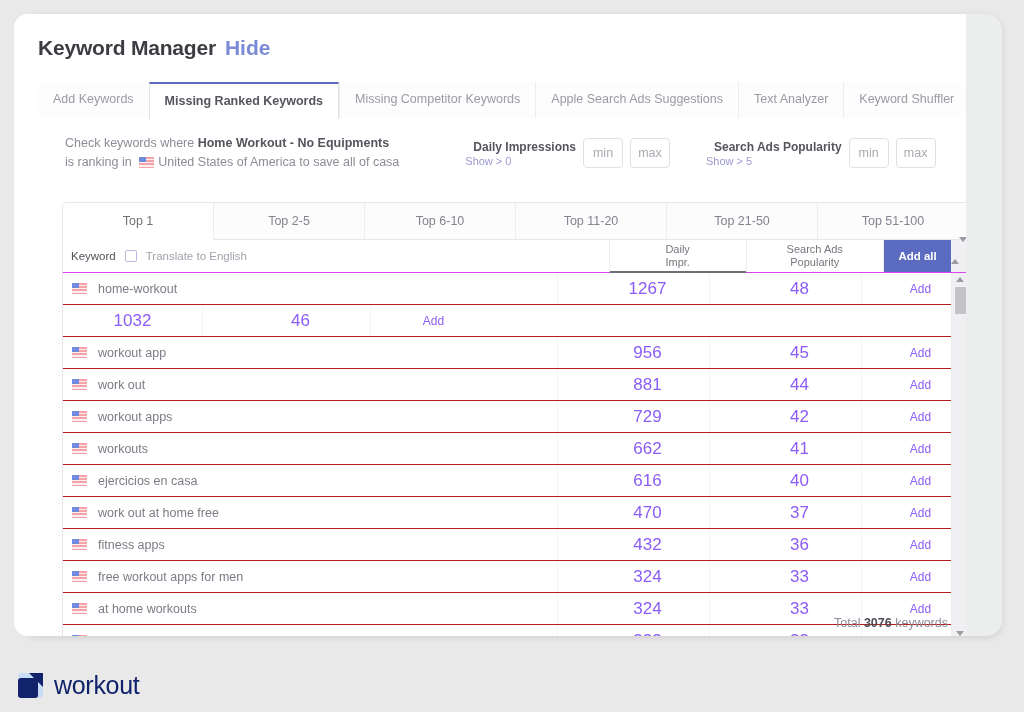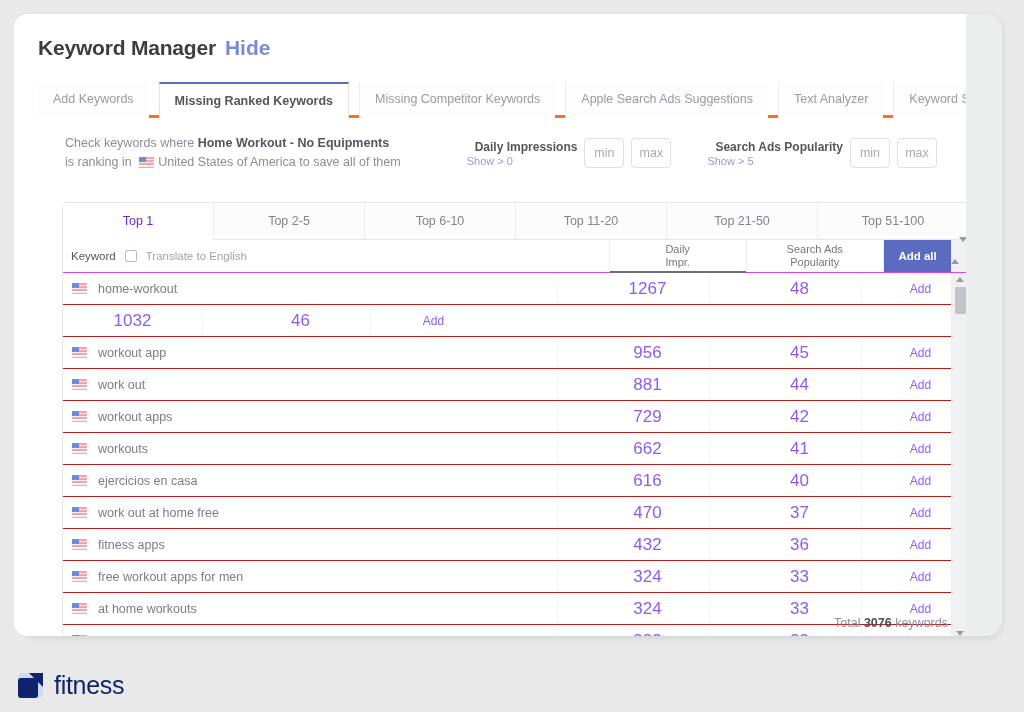--- a/index.html
+++ b/index.html
@@ -41,22 +41,21 @@
   #hide-link {
     font-size: 21px; font-weight: bold; color: #7b8ad4; cursor: pointer;
   }
 
   
   #tabbar {
     position: absolute;
     left: 24px; top: 68px;
     width: 930px; height: 36px;
     display: flex;
-    border-bottom: 3px solid #f97316;
-    gap: 10px;
+    border-bottom: 7px solid #f97316;
   }
   .tab {
     height: 36px; line-height: 35px;
     padding: 0 15px;
     font-size: 12.5px; color: #9b9aa5;
     border-left: 1px solid #ededf0;
     background: #fdfdfd;
     white-space: nowrap;
     cursor: pointer;
   }
@@ -125,21 +124,21 @@
   .ttab {
     flex: 1; height: 37px; line-height: 36px;
     text-align: center;
     font-size: 12.5px; color: #84838f;
     border-right: 1px solid #ededf0;
     border-bottom: 1px solid #e6e6ea;
     cursor: pointer;
   }
   .ttab:last-child { border-right: none; }
   .ttab.active {
-    background: #ffffff; color: #6d28d9;
+    background: #ffffff; color: #737373;
     border-bottom: 1px solid #ffffff;
   }
 
   
   #thead {
     display: flex; height: 33px;
     border-bottom: 1px solid #d946ef;
     background: #fff;
   }
   .th { font-size: 11px; color: #77767f; display: flex; align-items: center; }
@@ -278,21 +277,21 @@
     <div class="tab">Apple Search Ads Suggestions</div>
     <div class="tab">Text Analyzer</div>
     <div class="tab">Keyword Shuffler</div>
     <div class="tab">Copy From</div>
   </div>
 
   <div id="filters">
 
     <div id="check-text">
       <span>Check keywords where </span><b>Home Workout - No Equipments</b><br>
-      <span>is ranking in </span><span class="flag inline-flag"></span><span>United States of America</span><span> to save all of them</span>
+      <span>is ranking in </span><span class="flag inline-flag"></span><span>United States of America</span><span> to save all of casa</span>
     </div>
 
     <div class="filter-group" id="f1">
       <div class="filter-label">
         <span class="fl-title">Daily Impressions</span>
         <span class="fl-sub">Show &gt; 0</span>
       </div>
       <div class="minmax">min</div>
       <div class="minmax">max</div>
     </div>
@@ -457,14 +456,14 @@
   <div id="total">
     <span>Total </span><b>3076</b><span> keywords</span>
   </div>
 </div>
 
 <div id="brand">
   <span id="logo-mark">
     <span class="sq"></span>
     <span class="tri"></span>
   </span>
-  <span id="brand-text">fitness</span>
+  <span id="brand-text">workout</span>
 </div>
 
 </body></html>

